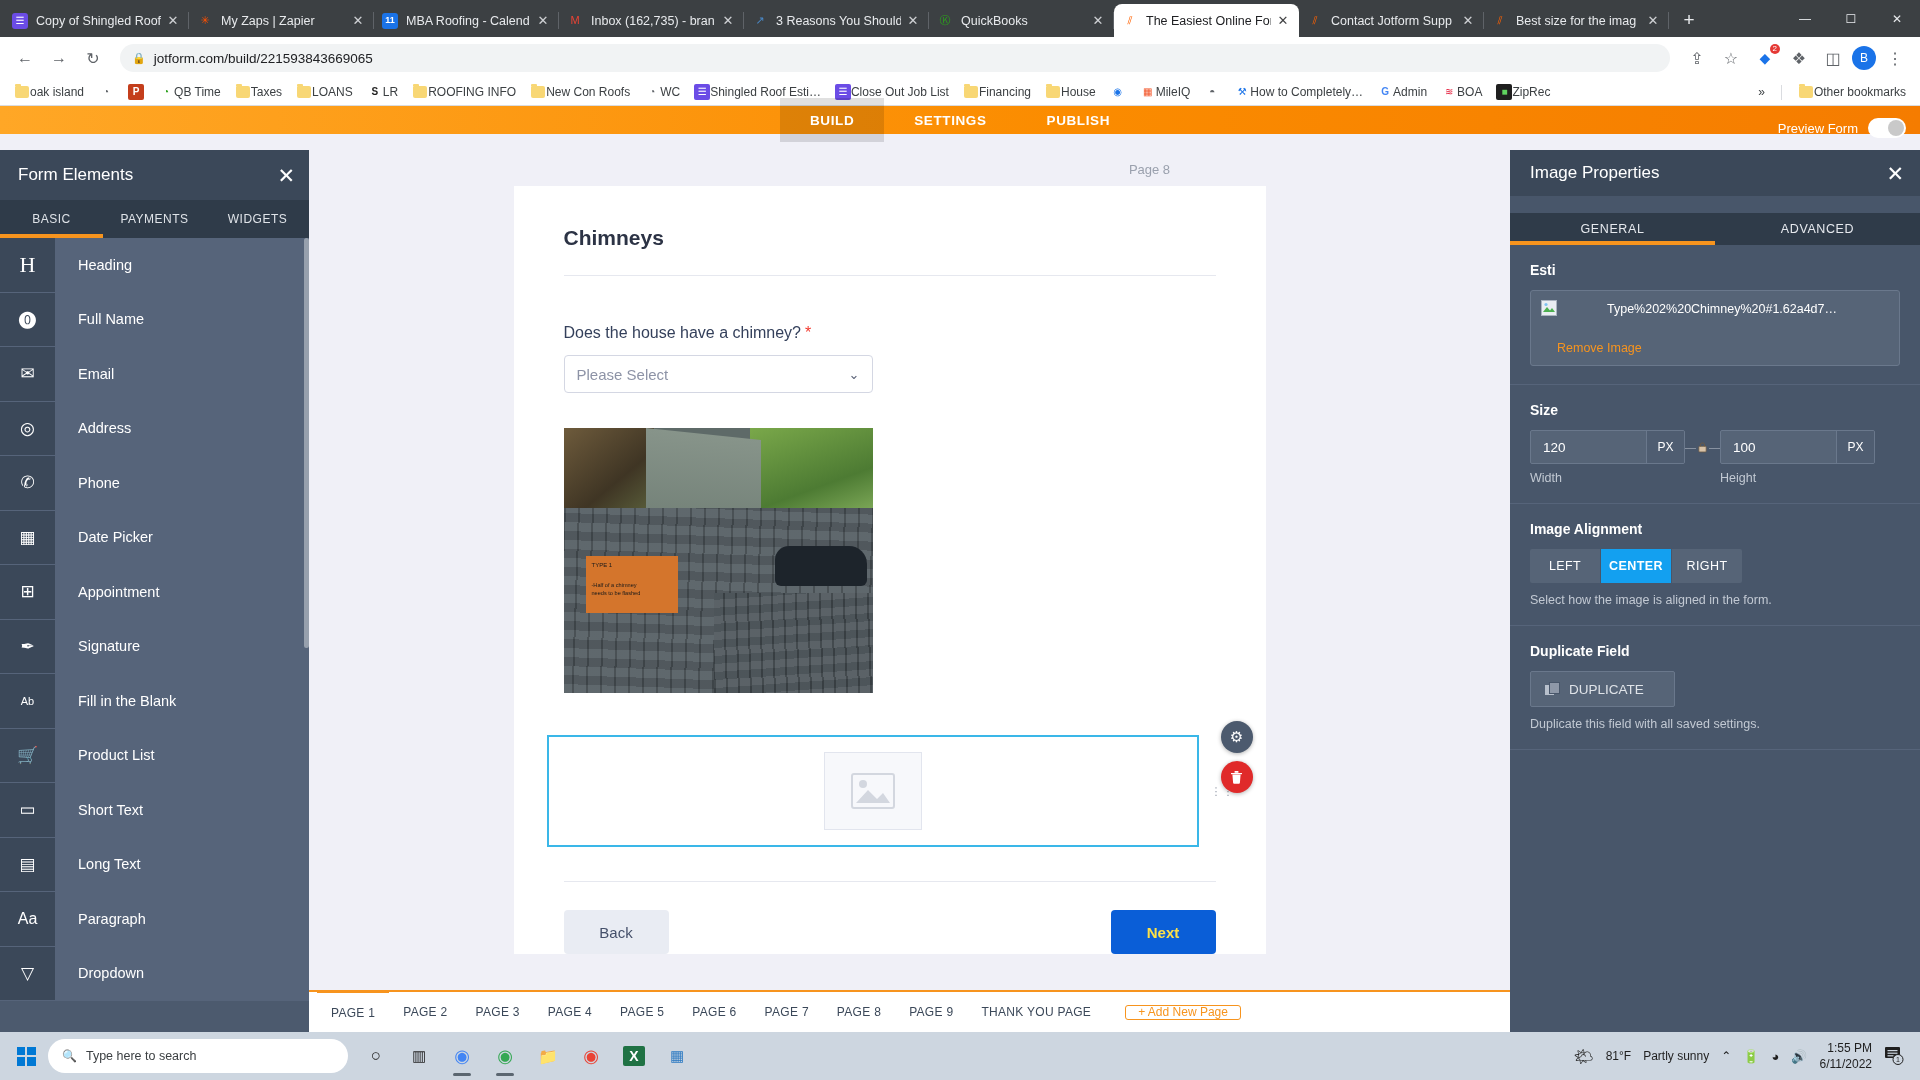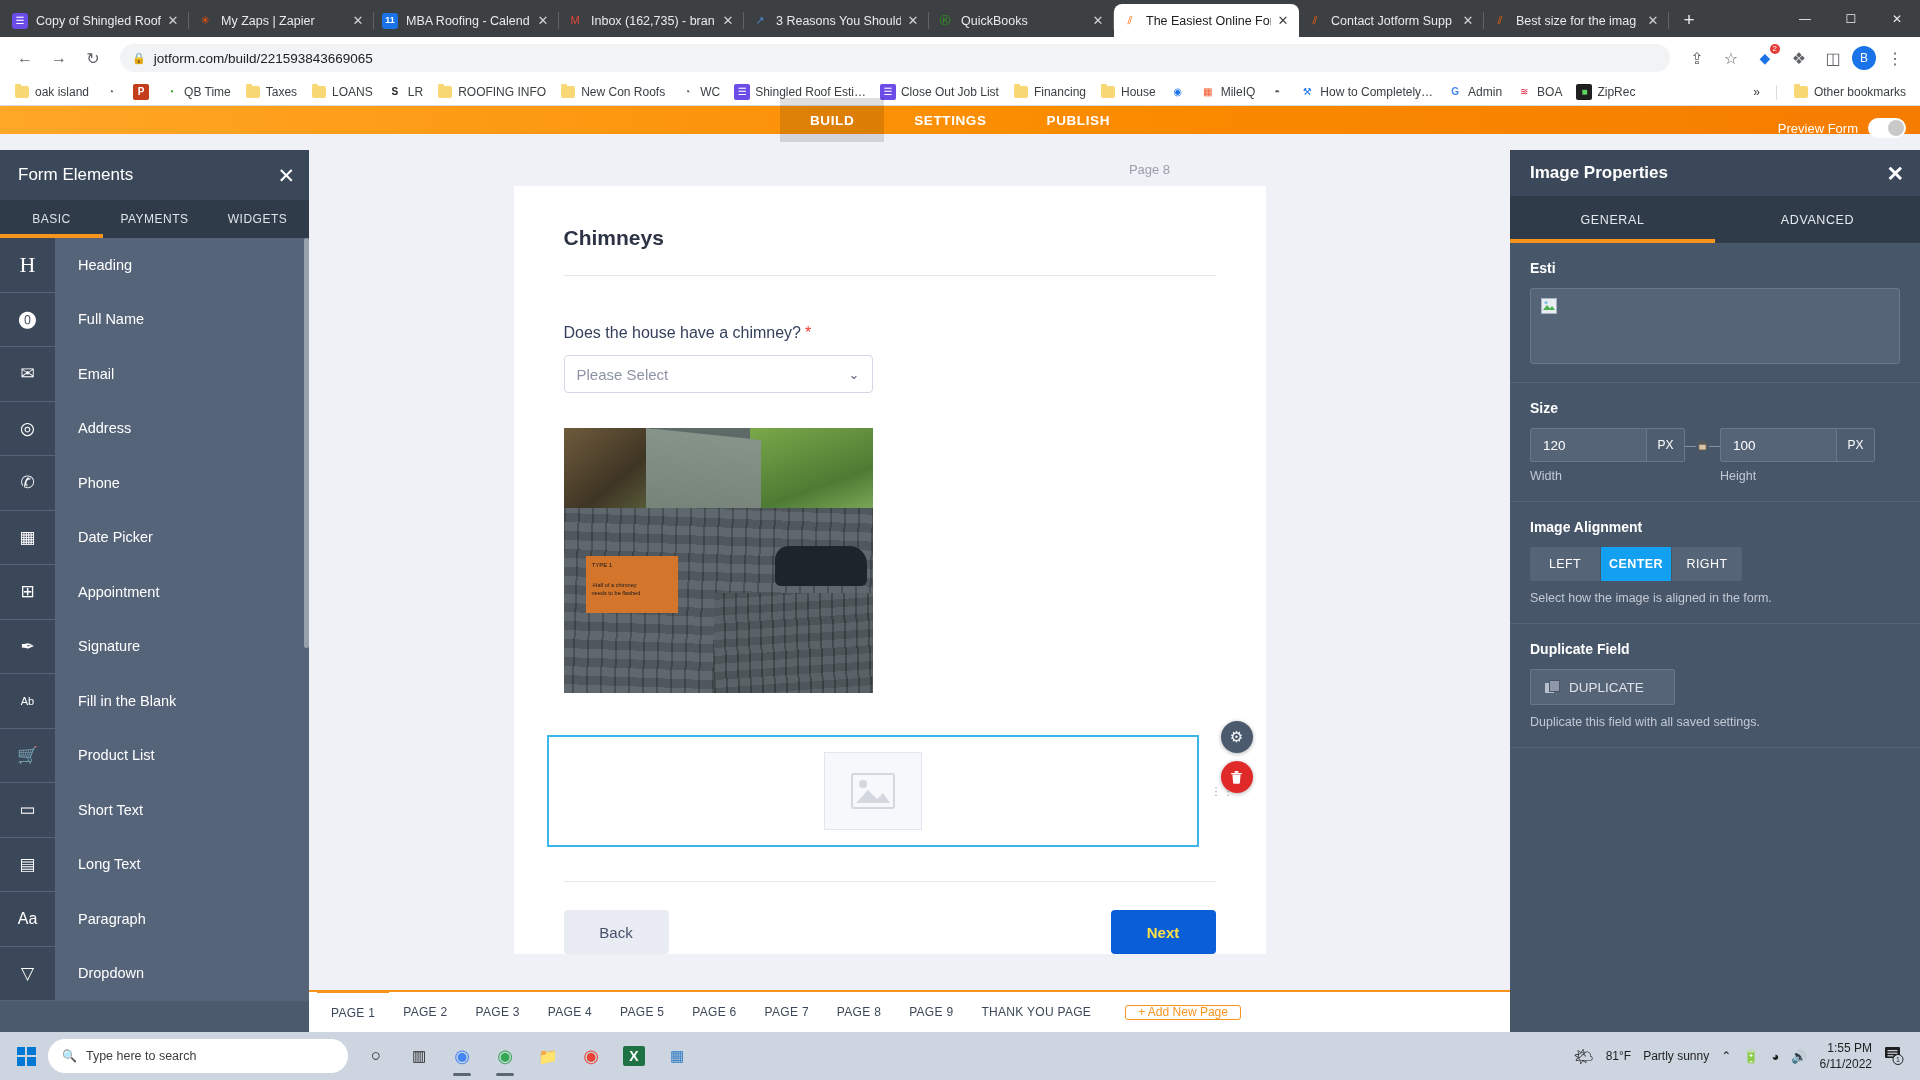--- a/index.html
+++ b/index.html
@@ -81,21 +81,21 @@
   .ext-badge .cnt {
     position: absolute; top: 1px; right: 0px; background: #e53935; color: #fff;
     font-size: 8px; border-radius: 6px; padding: 0 3px; line-height: 10px;
   }
 
   .bookmarks {
     height: 27px; background: #fff; display: flex; align-items: center;
     padding: 0 8px; gap: 2px; font-size: 12px; color: #3c4043;
     border-bottom: 1px solid #dadce0; overflow: hidden;
   }
-  .bm { display: flex; align-items: center; gap: 5px; padding: 3px 6px;
+  .bm { display: flex; align-items: center; padding: 3px 6px;
         border-radius: 4px; white-space: nowrap; flex-shrink: 0; }
   .bm-ico {
     width: 16px; height: 16px; flex-shrink: 0; display: flex;
     align-items: center; justify-content: center; font-size: 10px;
     border-radius: 2px; line-height: 1;
   }
   .folder-ico {
     width: 14px; height: 12px; background: #f8d775; border-radius: 1px 2px 2px 2px;
     position: relative;
   }
@@ -290,25 +290,25 @@
     border-radius: 3px; white-space: nowrap;
   }
 
   
   .right-panel {
     width: 410px; background: #48566a; color: #fff; flex-shrink: 0;
     display: flex; flex-direction: column;
   }
   .rp-head {
     height: 46px; background: #3b4859; display: flex; align-items: center;
-    padding: 0 20px; position: relative; font-weight: bold;
+    padding: 0 20px; position: relative;
   }
   .rp-title { font-size: 17px; }
   .rp-close { position: absolute; right: 16px; font-size: 21px; line-height: 1; }
-  .rp-tabs { height: 47px; background: #2f3b49; display: flex; }
+  .rp-tabs { height: 32px; background: #2f3b49; display: flex; margin-top: 17px; }
   .rp-tab {
     flex: 1; display: flex; align-items: center; justify-content: center;
     font-size: 12.5px; letter-spacing: .6px; position: relative; color: #e6e9ee;
   }
   .rp-tab.active::after {
     content: ""; position: absolute; bottom: 0; left: 0; right: 0;
     height: 4px; background: #f7941e;
   }
   .rp-sec { padding: 17px 20px 18px 20px; border-bottom: 1px solid #56647a; }
   .rp-sec-title { font-size: 14px; font-weight: 700; margin-bottom: 12px; }
@@ -760,20 +760,26 @@
         <div class="rp-sec">
           <div class="rp-sec-title">Esti</div>
           <div class="img-box">
             <span class="broken-ico">
               <svg width="16" height="16" viewBox="0 0 16 16">
                 <rect x="0.5" y="0.5" width="15" height="15" fill="#e9edf2" stroke="#aab3c0"></rect>
                 <path d="M2 12l4-5 3 3.5L11 8l3 4z" fill="#4caf50"></path>
                 <circle cx="5" cy="4.5" r="1.6" fill="#7ec2f0"></circle>
               </svg>
             </span>
+            <div style="flex:1">
+              <div class="img-box-text">Type%202%20Chimney%20#1.62a4d7…</div>
+              <span class="img-box-text" style="margin-left:50px">
+                <a class="remove-link">Remove Image</a>
+              </span>
+            </div>
           </div>
         </div>
 
         <div class="rp-sec">
           <div class="rp-sec-title">Size</div>
           <div class="size-row">
             <div class="size-input">
               <span class="size-val">120</span>
               <span class="size-unit">PX</span>
             </div>

